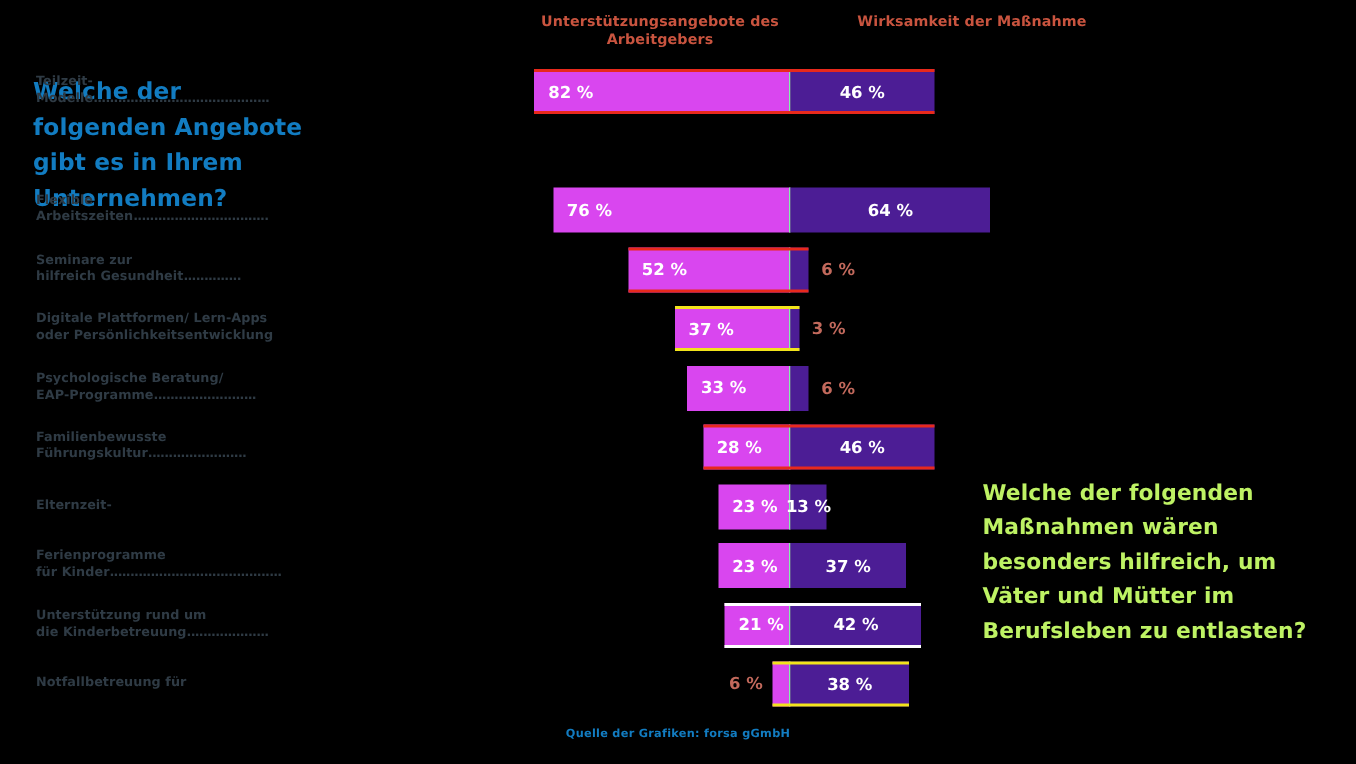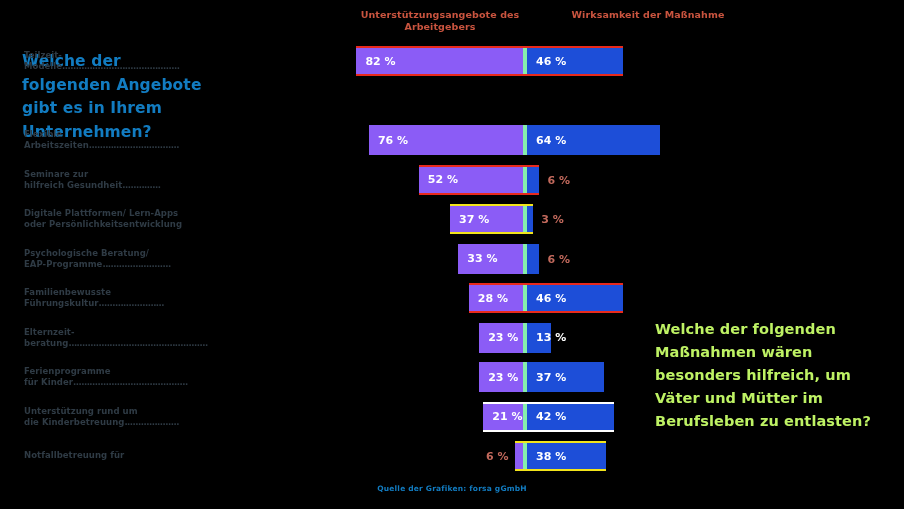--- a/index.html
+++ b/index.html
@@ -93,27 +93,27 @@
   .bar {
     position: absolute;
     top: 50%;
     transform: translateY(-50%);
     height: 30px;
     box-sizing: border-box;
     display: flex;
     align-items: center;
   }
   .bar-left {
-    background: #8b5cf6;
+    background: #d946ef;
     justify-content: flex-start;
-    border-right: 4px solid #86efac;
+    border-right: 1px solid #86efac;
   }
   .bar-right {
-    background: #1d4ed8;
-    justify-content: flex-start;
+    background: #4c1d95;
+    justify-content: center;
   }
   .bar-val {
     font-size: 11px;
     font-weight: 700;
     color: #ffffff;
     padding: 0 9px;
     white-space: nowrap;
   }
   
   .val-outside {
@@ -234,21 +234,20 @@
         <span class="bar-val">28 %</span>
       </div>
       <div class="bar bar-right" style="width: 95.68px; left: 527px;">
         <span class="bar-val">46 %</span>
       </div>
       <div class="hl hl-red" style="left: 468.76px; width: 153.92px;"></div>
     </div>
     <div class="row" style="top: 280.5px;">
       <div class="row-label">
         <div>Elternzeit-</div>
-        <div><span>beratung</span><span class="dots">...................................................</span></div>
       </div>
       <div class="bar bar-left" style="width: 47.84px; left: 479.16px;">
         <span class="bar-val">23 %</span>
       </div>
       <div class="bar bar-right" style="width: 24px; left: 527px;">
         <span class="bar-val">13 %</span>
       </div>
     </div>
     <div class="row" style="top: 320px;">
       <div class="row-label">

